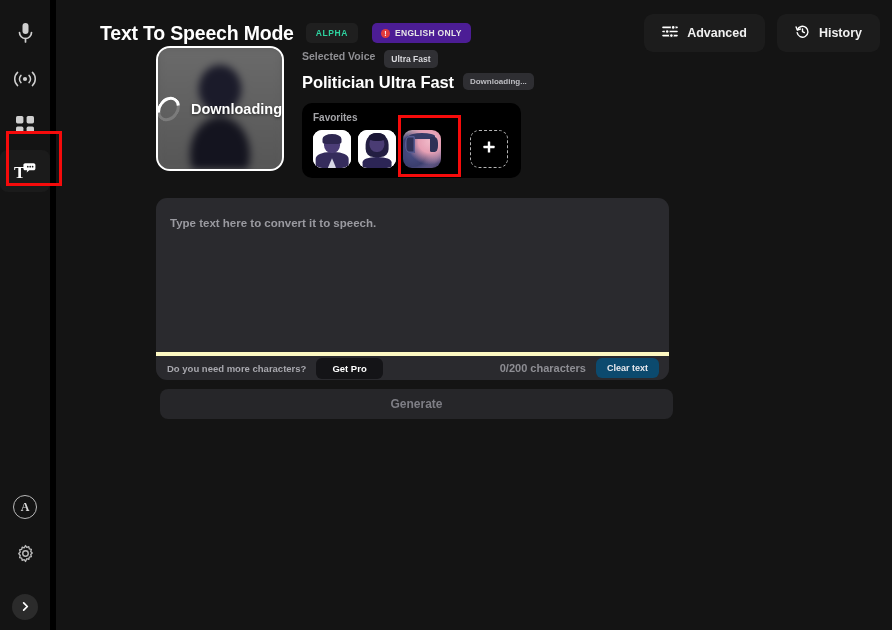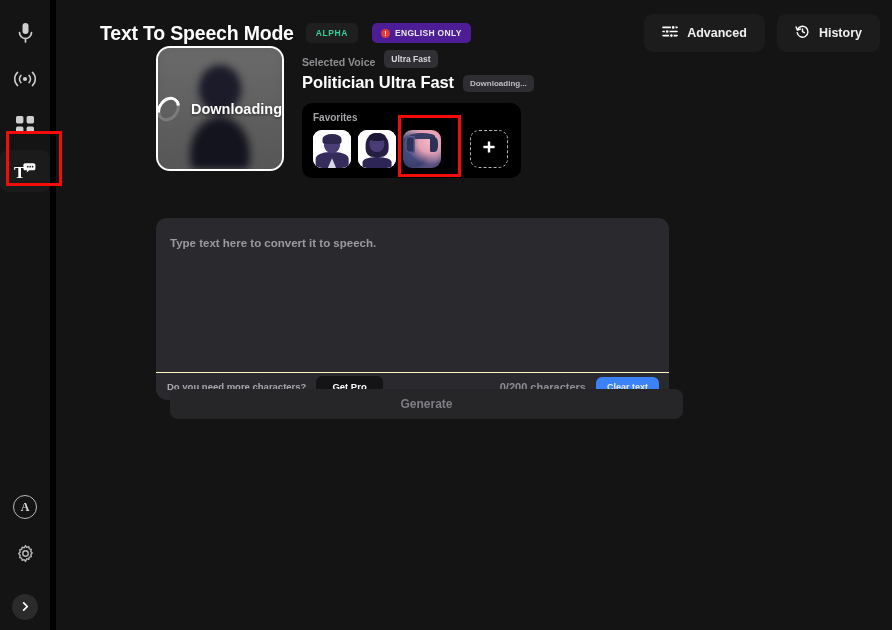--- a/index.html
+++ b/index.html
@@ -196,39 +196,39 @@
   }
   .dl-text {
     color: #ffffff;
     font-size: 14.5px;
     font-weight: 700;
     text-shadow: 0 1px 3px rgba(0,0,0,.6);
   }
 
   .voice-info { padding-top: 4px; }
 
-  .sel-line { display: flex; align-items: flex-end; gap: 9px; }
+  .sel-line { display: flex; align-items: flex-start; gap: 9px; }
   .sel-label {
     font-size: 10.5px;
     color: #8f8f93;
     font-weight: 700;
   }
   .chip {
     background: #303034;
     color: #d9d9dd;
     font-size: 8.5px;
     font-weight: 700;
     border-radius: 5px;
     padding: 4px 7px;
     white-space: nowrap;
   }
 
   .voice-name-line {
     display: flex;
-    align-items: flex-end;
+    align-items: flex-start;
     gap: 9px;
     margin-top: 5px;
   }
   .voice-name {
     font-size: 16.5px;
     font-weight: 700;
     color: #ffffff;
     letter-spacing: -0.1px;
   }
   .chip-dl {
@@ -368,40 +368,39 @@
     position: absolute;
     left: 100px;
     top: 198px;
     width: 513px;
     height: 182px;
     background: #2a2a2e;
     border-radius: 11px;
     display: flex;
     flex-direction: column;
     overflow: hidden;
-    margin-top: 20px;
   }
   .ta-input {
     flex: 1;
     background: transparent;
     border: none;
     outline: none;
     resize: none;
     color: #e6e6e6;
     font-size: 11.5px;
     font-weight: 700;
     font-family: "Liberation Sans", sans-serif;
     padding: 17px 18px 6px 14px;
     line-height: 1.5;
   }
   .ta-input::placeholder { color: #9a9aa0; font-weight: 700; }
 
   .ta-bar {
     height: 28px;
-    border-top: 1px solid #fef9c3;
+    border-top: 4px solid #fef9c3;
     display: flex;
     align-items: center;
     padding: 0 10px 0 11px;
     gap: 10px;
   }
   .ta-hint { font-size: 9.5px; color: #a8a8ae; font-weight: 700; }
   .btn-pro {
     background: #141417;
     color: #ffffff;
     border: none;
@@ -412,36 +411,35 @@
     cursor: pointer;
     font-family: "Liberation Sans", sans-serif;
   }
   .ta-count {
     margin-left: auto;
     font-size: 11px;
     color: #8e8e94;
     font-weight: 700;
   }
   .btn-clear {
-    background: #3b82f6;
+    background: #0c4a6e;
     color: #e9e9ee;
     border: none;
     border-radius: 6px;
     font-size: 9px;
     font-weight: 700;
     padding: 5px 11px;
     cursor: pointer;
     font-family: "Liberation Sans", sans-serif;
-    text-decoration: underline;
   }
 
   
   .btn-generate {
     position: absolute;
-    left: 114px;
+    left: 104px;
     top: 389px;
     width: 513px;
     height: 30px;
     background: #262629;
     border: none;
     border-radius: 8px;
     color: #7e7e85;
     font-size: 12px;
     font-weight: 700;
     cursor: default;

